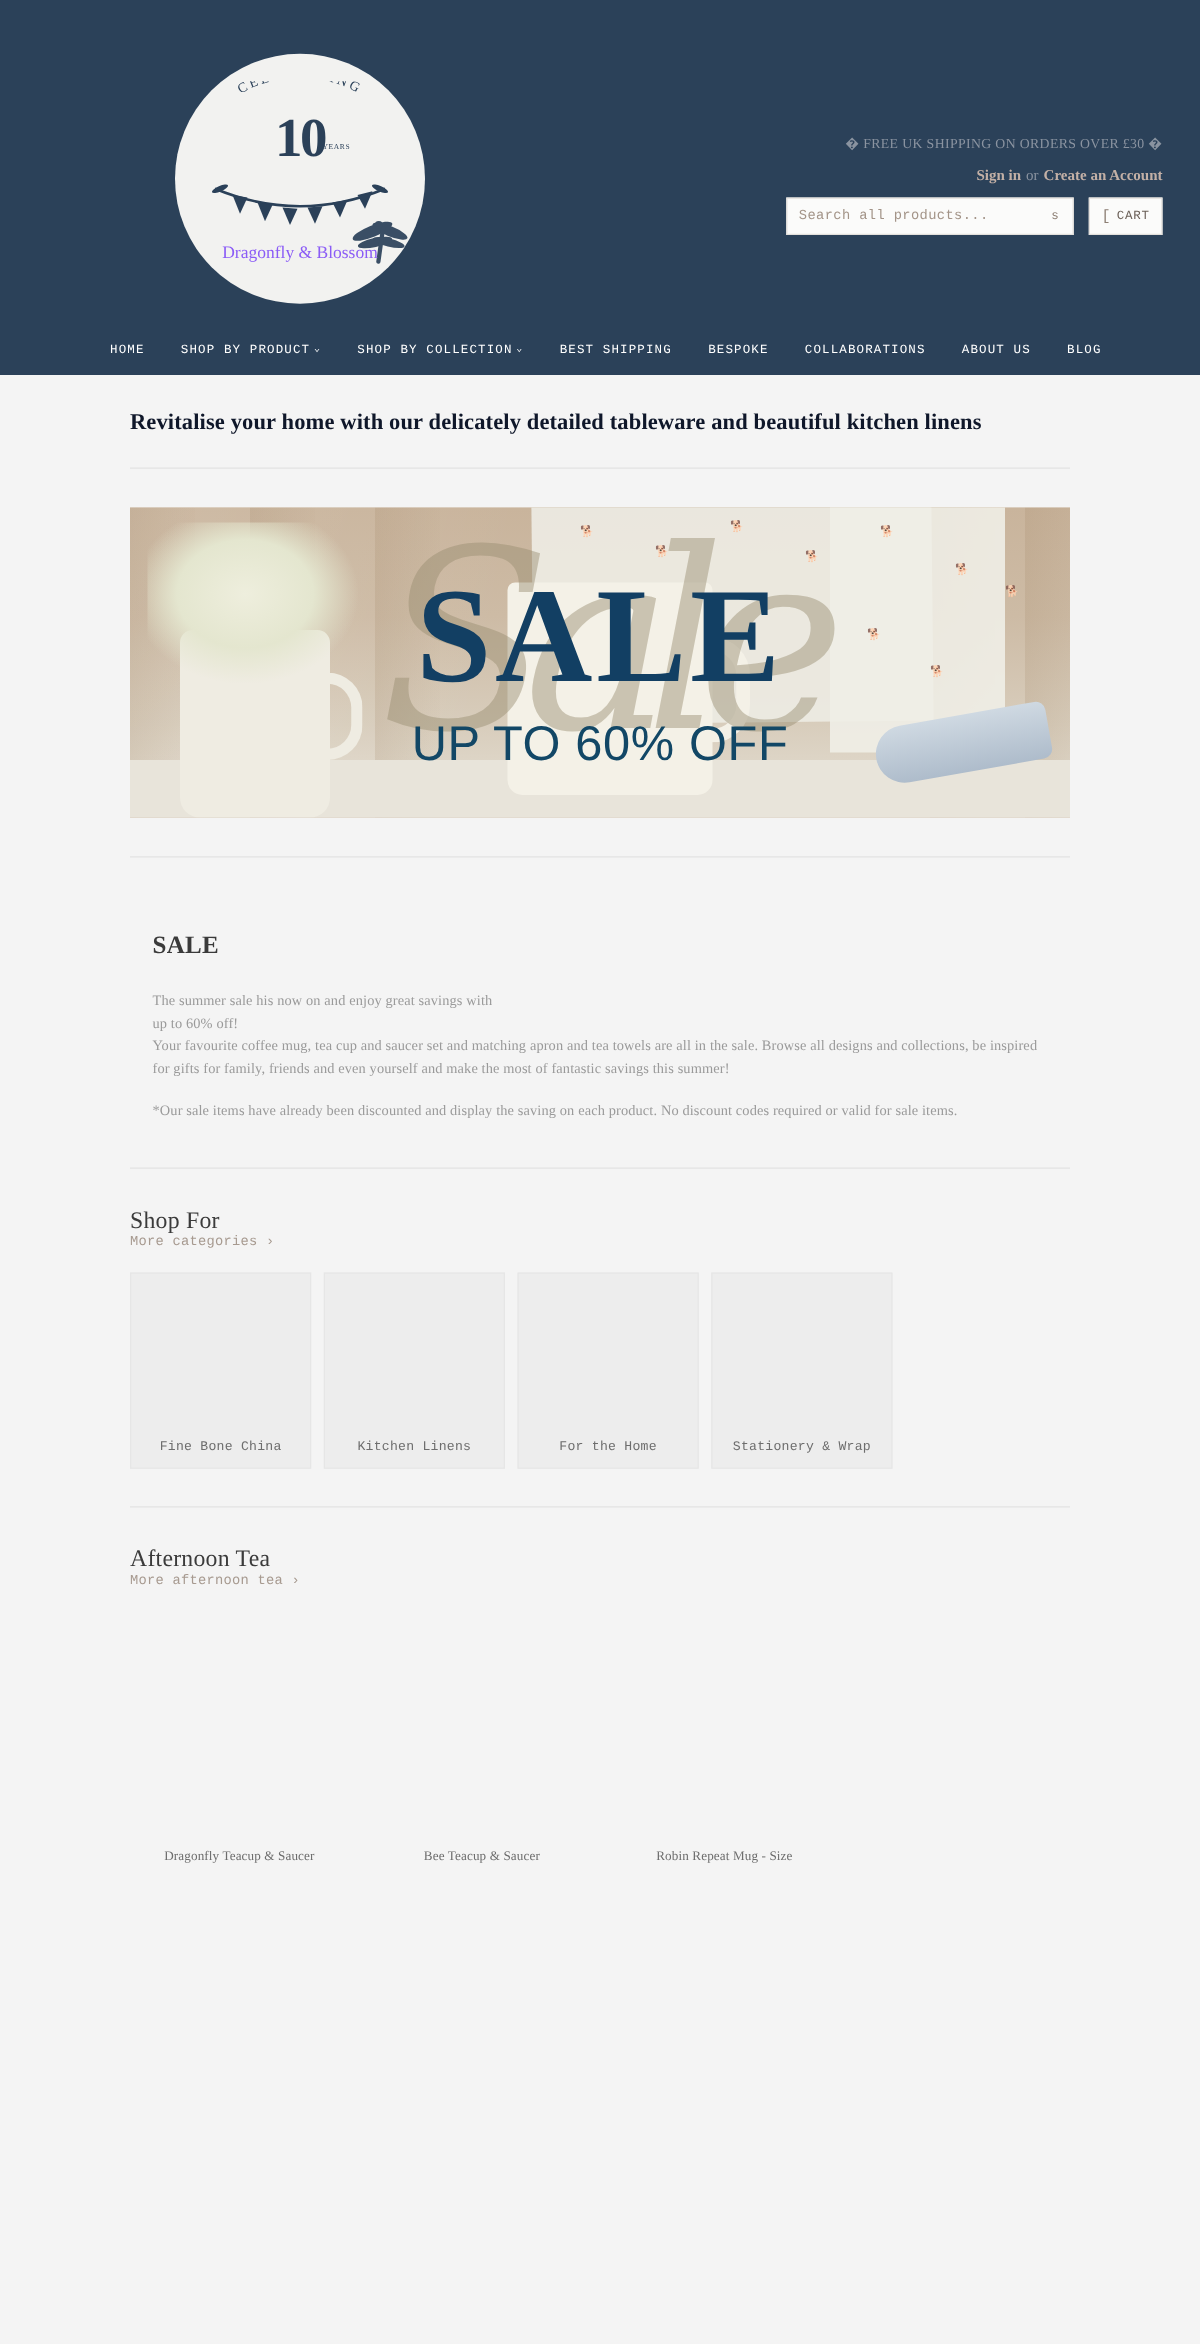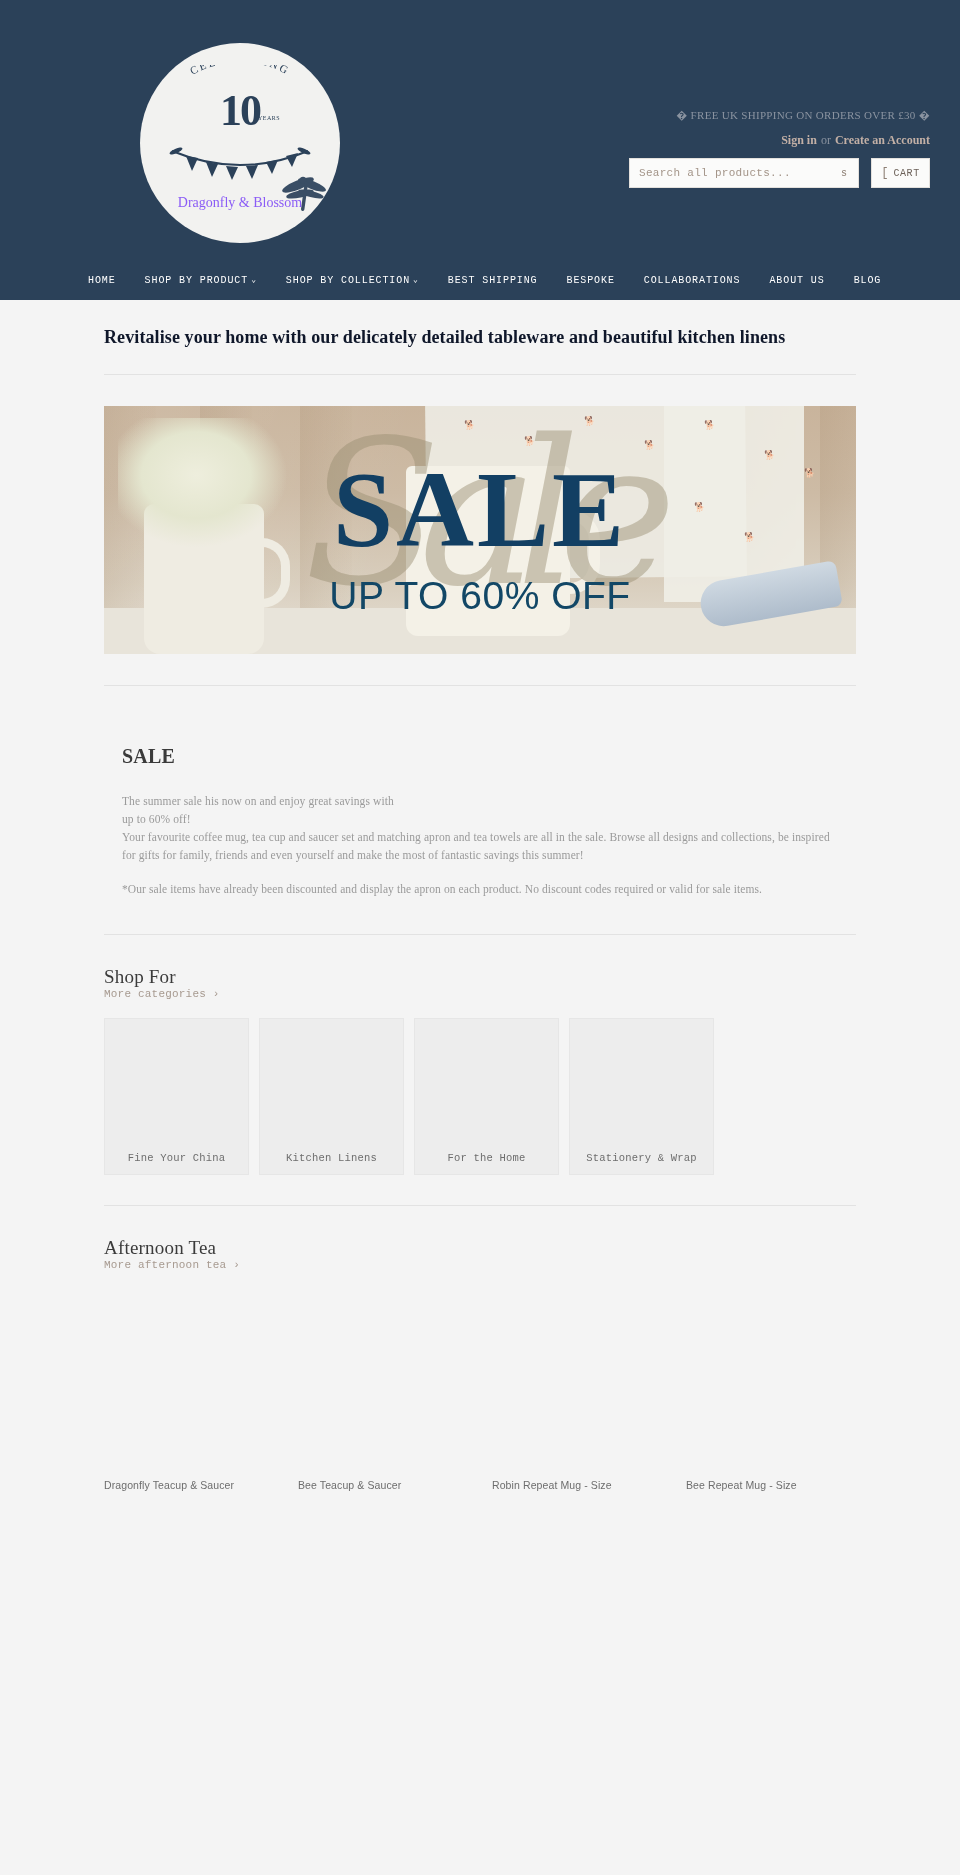--- a/index.html
+++ b/index.html
@@ -472,25 +472,26 @@
     width: 175px;
     cursor: pointer;
   }
   .product-thumb {
     width: 175px;
     height: 175px;
     background: #f4f4f4;
   }
   .product-name {
     margin-top: 14px;
-    font-family: Liberation Sans, sans-serif;
+    font-family: Liberation Serif, serif;
     font-size: 10.5px;
     color: #6d6d6d;
     letter-spacing: 0.1px;
     line-height: 15px;
+    text-align: center;
   }
   .tea-grid { gap: 19px; }
 </style>
 </head>
 <body>
 
 <header class="site-header">
   <div class="header-inner">
 
     <div class="logo-wrap">
@@ -640,34 +641,34 @@
     <div class="rule"></div>
 
     <section class="sale-block">
 
       <h2 class="sale-title">SALE</h2>
 
       <div class="sale-body">
         <p style="white-space:pre-line">The summer sale his now on and enjoy great savings with
 up to 60% off!
 Your favourite coffee mug, tea cup and saucer set and matching apron and tea towels are all in the sale. Browse all designs and collections, be inspired for gifts for family, friends and even yourself and make the most of fantastic savings this summer!</p>
-        <p>*Our sale items have already been discounted and display the apron on each product. No discount codes required or valid for sale items.</p>
+        <p>*Our sale items have already been discounted and display the saving on each product. No discount codes required or valid for sale items.</p>
       </div>
 
       <div class="rule sale-block-rule"></div>
     </section>
 
     <section class="section">
       <div class="section-head">
         <span class="section-title">Shop For</span>
         <a class="section-more" href="#">More categories ›</a>
       </div>
       <div class="grid">
         <div class="cat-card">
-          <span class="cat-label">Fine Your China</span>
+          <span class="cat-label">Fine Bone China</span>
         </div>
         <div class="cat-card">
           <span class="cat-label">Kitchen Linens</span>
         </div>
         <div class="cat-card">
           <span class="cat-label">For the Home</span>
         </div>
         <div class="cat-card">
           <span class="cat-label">Stationery &amp; Wrap</span>
         </div>
@@ -686,21 +687,17 @@
           <div class="product-name">Dragonfly Teacup &amp; Saucer</div>
         </div>
         <div class="product-card">
           <div class="product-thumb"></div>
           <div class="product-name">Bee Teacup &amp; Saucer</div>
         </div>
         <div class="product-card">
           <div class="product-thumb"></div>
           <div class="product-name">Robin Repeat Mug - Size</div>
         </div>
-        <div class="product-card">
-          <div class="product-thumb"></div>
-          <div class="product-name">Bee Repeat Mug - Size</div>
-        </div>
       </div>
     </section>
 
   </div>
 </main>
 
 </body></html>

